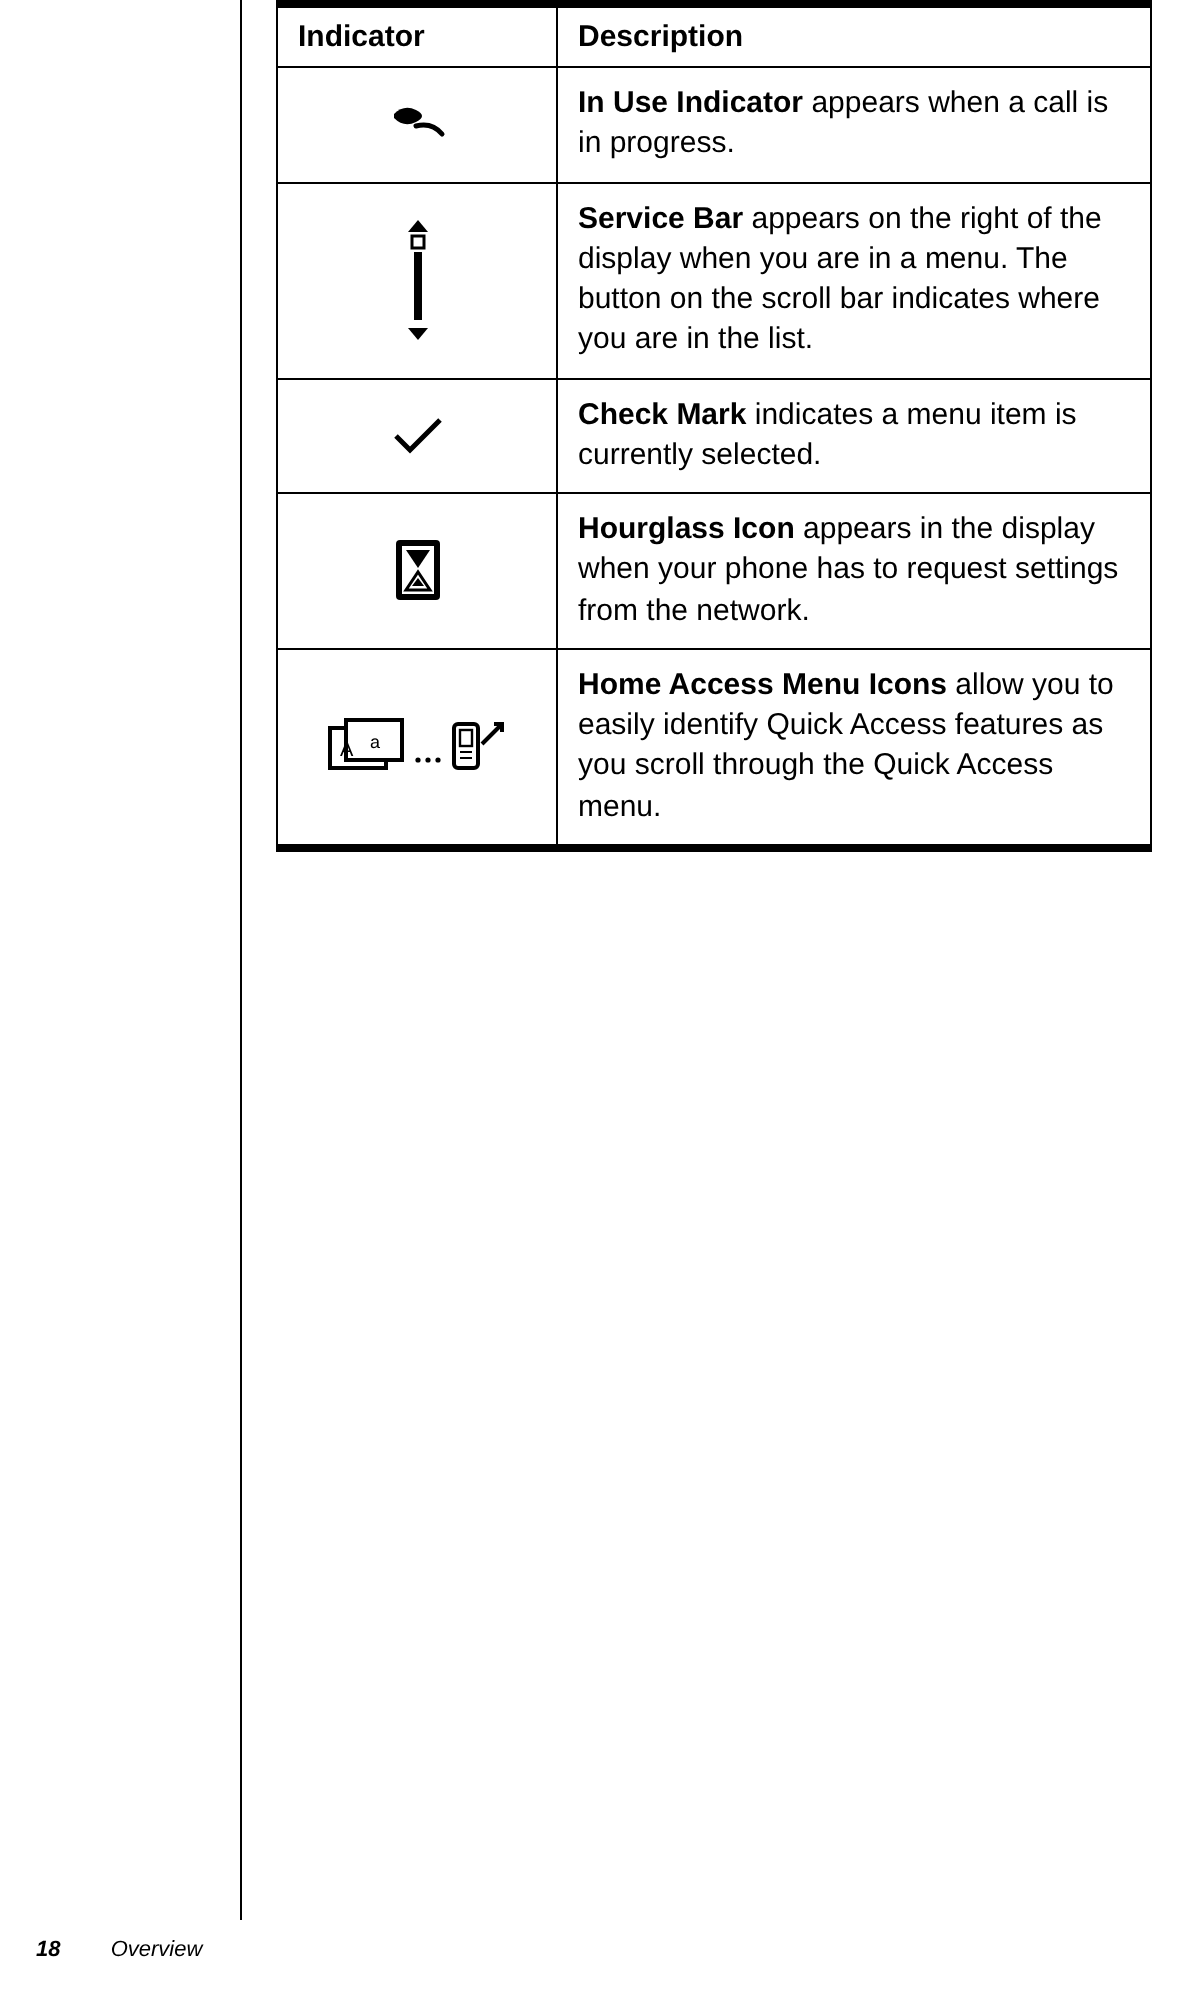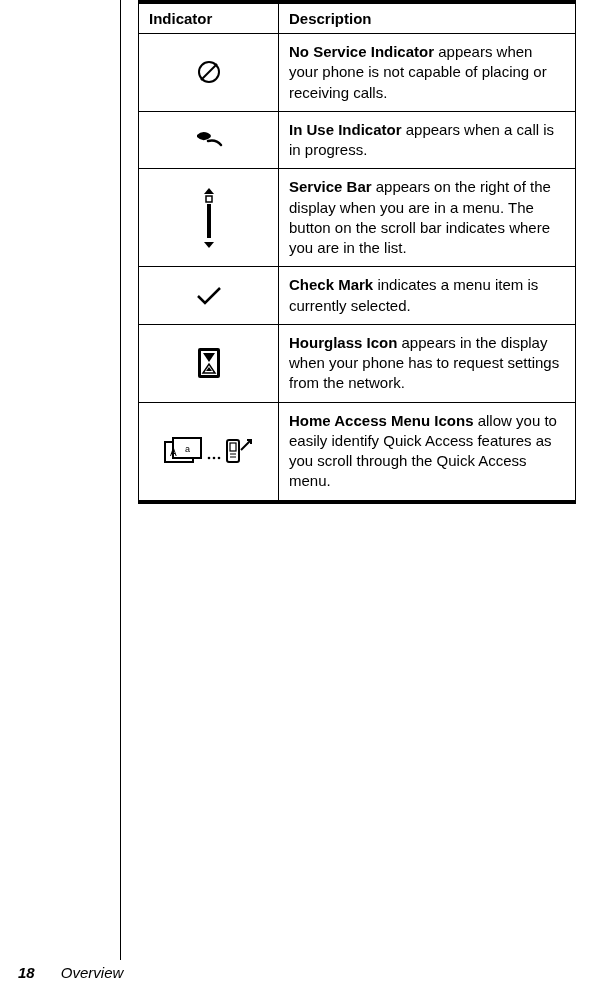--- a/index.html
+++ b/index.html
@@ -54,21 +54,21 @@
       vertical-align: middle;
     }
     tbody tr:last-child td {
       border-bottom: 4px solid #000;
     }
     .bold { font-weight: bold; }
     .footer {
       position: absolute;
       left: 18px;
       bottom: 18px;
-      font-size: 15px;
+      font-size: 11px;
     }
     .footer .pn { font-weight: bold; font-style: italic; }
     .footer .sec { font-style: italic; margin-left: 22px; }
 
     
     svg { display: inline-block; vertical-align: middle; }
   </style>
 </head>
 <body>
 
@@ -77,33 +77,20 @@
 
   <table>
     <thead>
       <tr>
         <th>Indicator</th>
         <th>Description</th>
       </tr>
     </thead>
     <tbody>
 
-      <tr>
-        <td class="icon-cell">
-          <span>
-            <svg width="28" height="28" viewBox="0 0 28 28">
-              <circle cx="14" cy="14" r="10" fill="none" stroke="#000" stroke-width="2"></circle>
-              <line x1="6" y1="22" x2="22" y2="6" stroke="#000" stroke-width="2"></line>
-            </svg>
-          </span>
-        </td>
-        <td>
-          <span class="bold">No Service Indicator</span><span> appears when your phone is not capable of placing or receiving calls.</span>
-        </td>
-      </tr>
 
       <tr>
         <td class="icon-cell">
           <span>
             <svg width="30" height="22" viewBox="0 0 30 22">
               <path d="M3 6 Q8 1 14 4 Q20 7 14 10 Q8 13 3 8 Z" fill="#000"></path>
               <path d="M14 12 Q22 10 27 16" fill="none" stroke="#000" stroke-width="2.5" stroke-linecap="round"></path>
             </svg>
           </span>
         </td>

